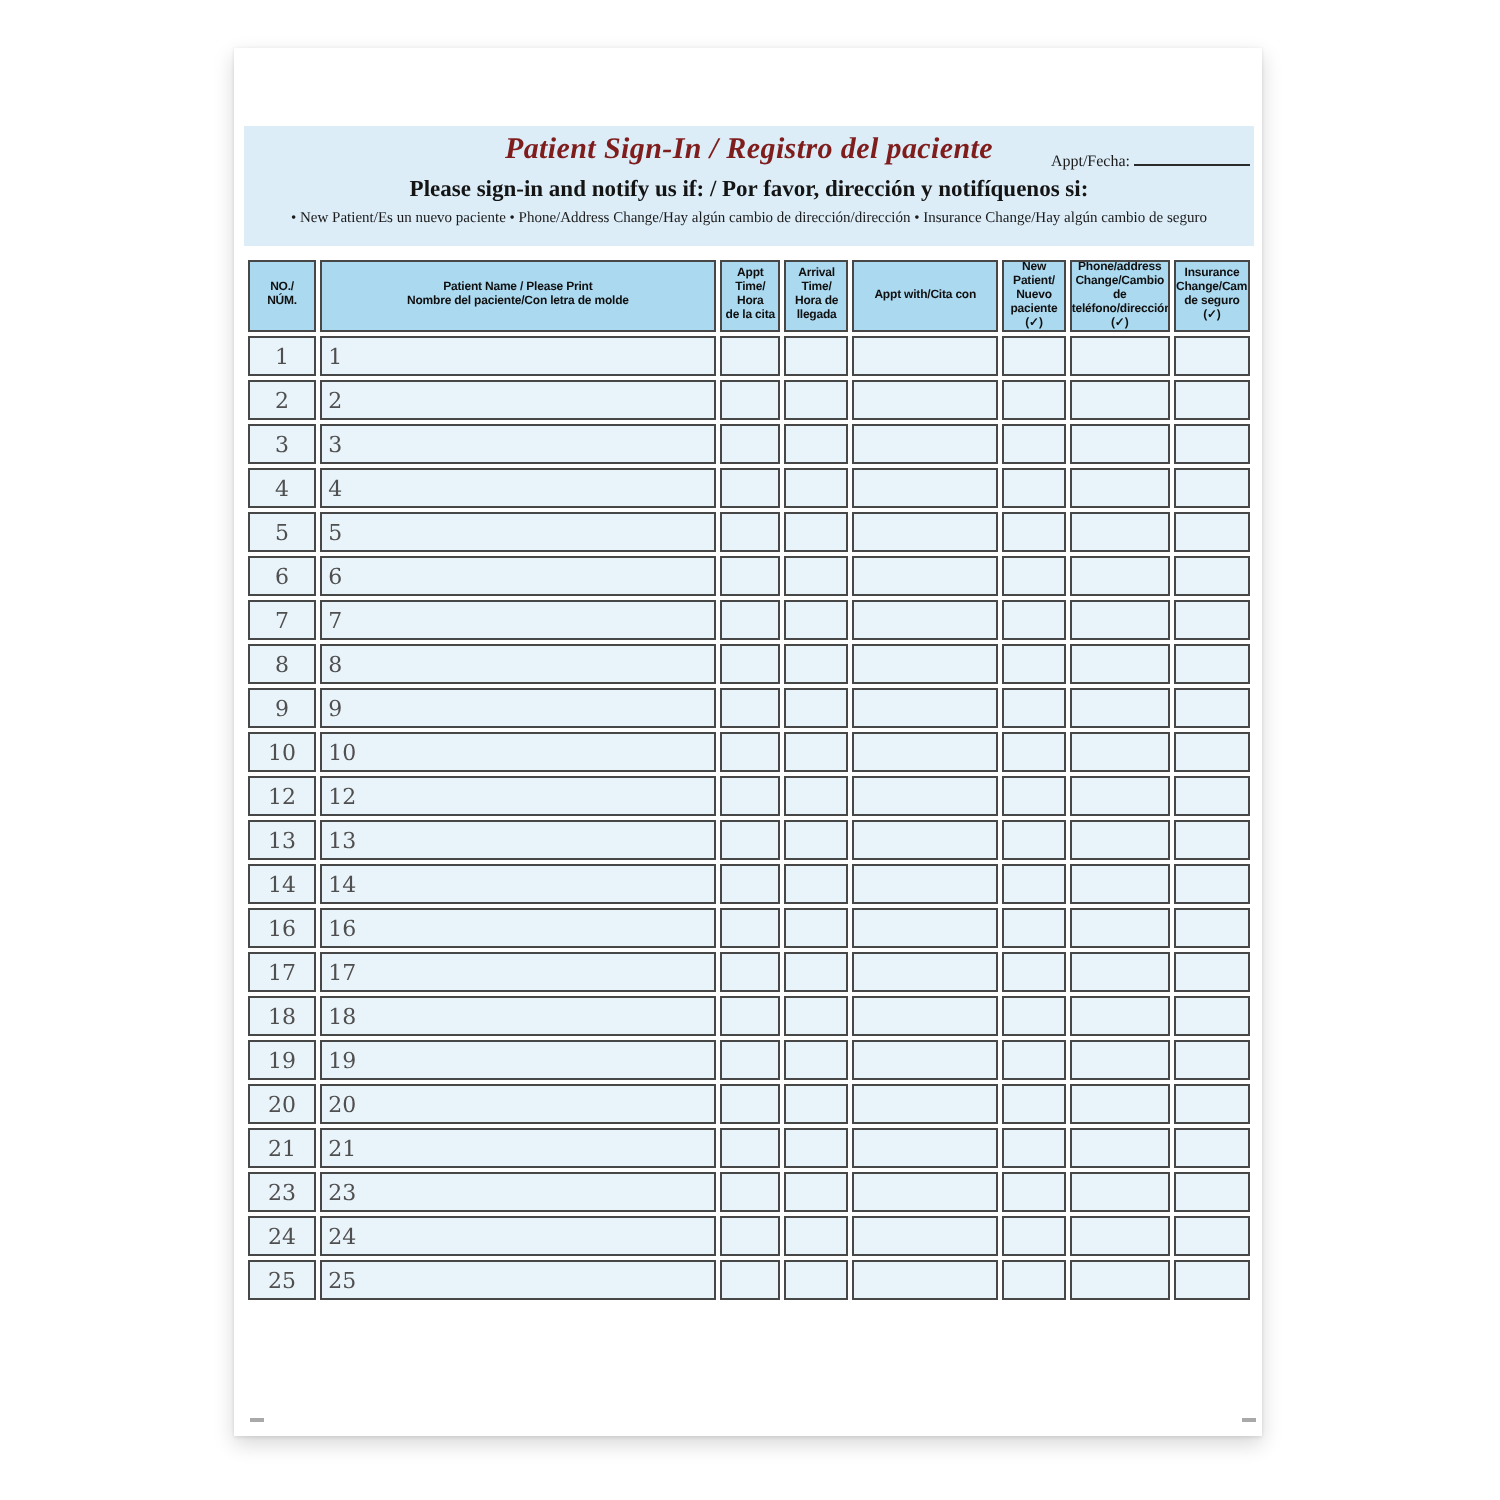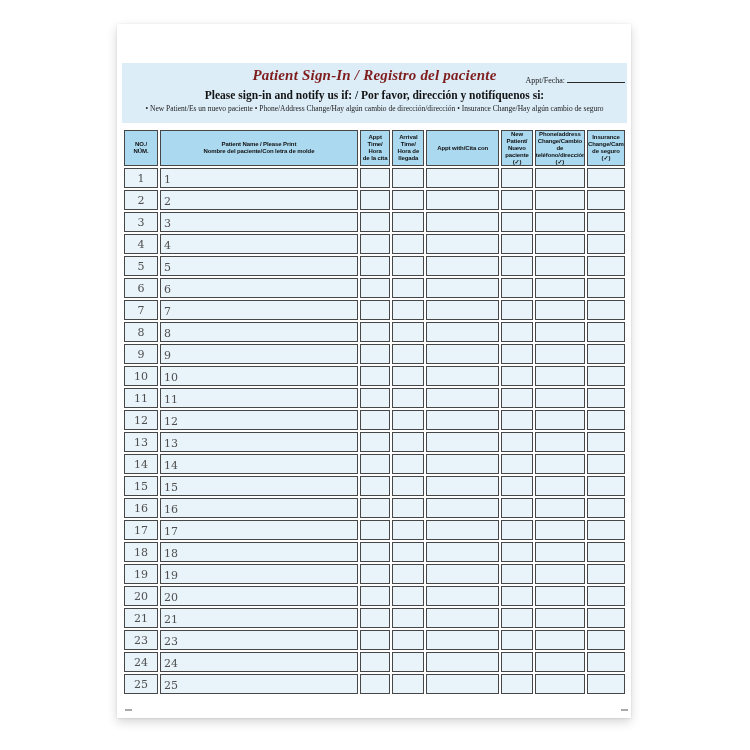--- a/index.html
+++ b/index.html
@@ -213,30 +213,20 @@
           <td class="num-cell">10</td>
           <td class="name-cell"><span class="num-stub">10</span></td>
           <td></td>
           <td></td>
           <td></td>
           <td></td>
           <td></td>
           <td></td>
         </tr>
         <tr>
-          <td class="num-cell">11</td>
-          <td class="name-cell"><span class="num-stub">11</span></td>
-          <td></td>
-          <td></td>
-          <td></td>
-          <td></td>
-          <td></td>
-          <td></td>
-        </tr>
-        <tr>
           <td class="num-cell">12</td>
           <td class="name-cell"><span class="num-stub">12</span></td>
           <td></td>
           <td></td>
           <td></td>
           <td></td>
           <td></td>
           <td></td>
         </tr>
         <tr>
@@ -245,30 +235,20 @@
           <td></td>
           <td></td>
           <td></td>
           <td></td>
           <td></td>
           <td></td>
         </tr>
         <tr>
           <td class="num-cell">14</td>
           <td class="name-cell"><span class="num-stub">14</span></td>
-          <td></td>
-          <td></td>
-          <td></td>
-          <td></td>
-          <td></td>
-          <td></td>
-        </tr>
-        <tr>
-          <td class="num-cell">15</td>
-          <td class="name-cell"><span class="num-stub">15</span></td>
           <td></td>
           <td></td>
           <td></td>
           <td></td>
           <td></td>
           <td></td>
         </tr>
         <tr>
           <td class="num-cell">16</td>
           <td class="name-cell"><span class="num-stub">16</span></td>

